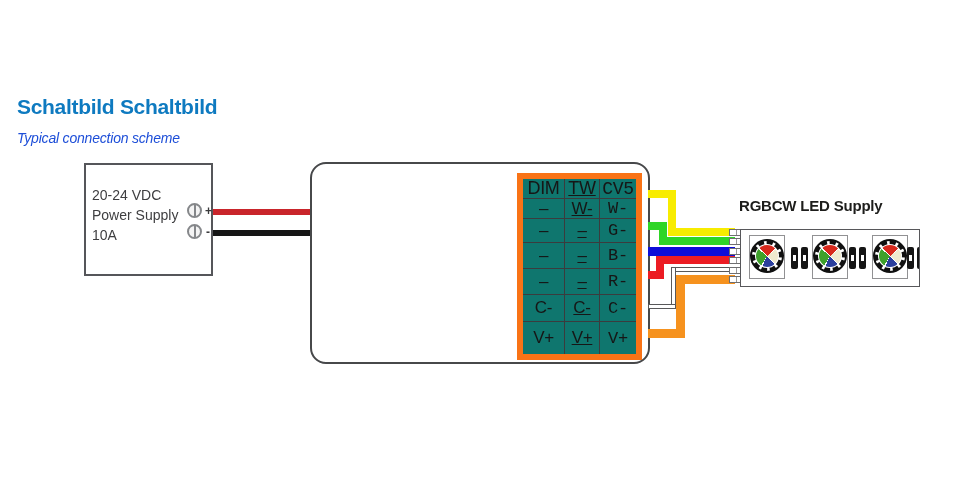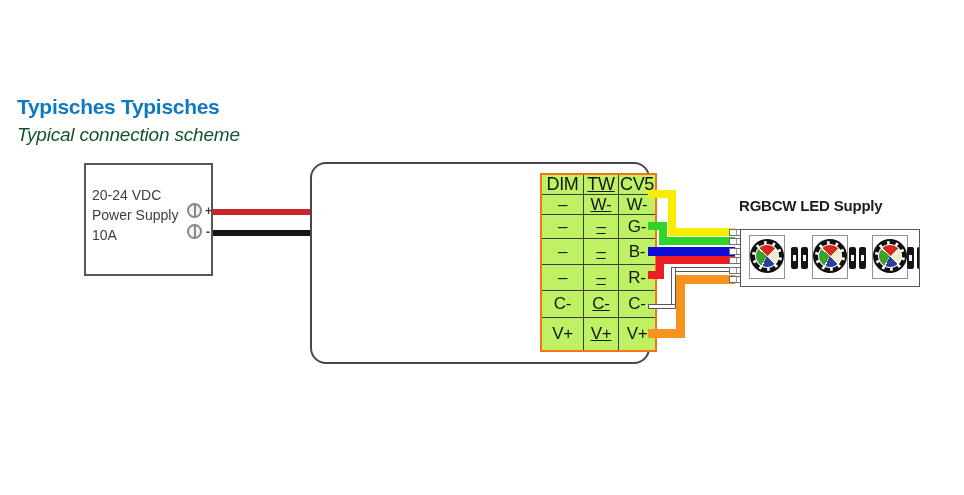--- a/index.html
+++ b/index.html
@@ -5,46 +5,46 @@
   * { margin:0; padding:0; box-sizing:border-box; }
   html,body { background:#ffffff; }
   #stage {
     position:relative; width:964px; height:495px; background:#ffffff;
     font-family:"Liberation Sans", sans-serif; overflow:hidden;
   }
   .abs { position:absolute; }
 
   
   #title-de { left:17px; top:95px; font-size:21px; font-weight:bold; color:#0e7ac0; letter-spacing:-0.3px; }
-  #title-en { left:17px; top:124px; font-size:19px; font-style:italic; color:#14532d; letter-spacing:-0.2px; }
+  #title-en { left:17px; top:130px; font-size:14px; font-style:italic; color:#1d4ed8; letter-spacing:-0.2px; }
 
   
   #psu-box { left:84px; top:163px; width:129px; height:113px; border:2px solid #55565a; background:#fff; }
   #psu-text { left:92px; top:185px; font-size:14px; line-height:20px; color:#3e3e40; white-space:pre; }
   .screw { width:15px; height:15px; border:2px solid #85878a; border-radius:50%; background:#f4f4f4; display:flex; justify-content:center; }
   .screw .slot { width:2px; height:100%; background:#85878a; }
   .polarity { font-size:12px; font-weight:bold; color:#3a3a3c; line-height:12px; }
 
   
   .wire { position:absolute; }
   .wire-thin { position:absolute; background:#ffffff; border:1px solid #58585a; }
 
   
   #controller-box { left:310px; top:162px; width:340px; height:202px; background:#fff; border:2px solid #47484a; border-radius:16px; }
 
   
-  #term-table { left:540px; top:173px; border:2px solid #f97316; background:#bef264; }
+  #term-table { left:517px; top:173px; border:6px solid #f97316; background:#0f766e; }
   .trow { display:flex; }
   .tcell {
     width:41px; display:flex; align-items:center; justify-content:center;
     font-size:17px; color:#161616; letter-spacing:-0.3px;
     border-left:1.5px solid #3b3c3e; border-top:1.5px solid #3b3c3e;
   }
   .tcell.c2 { width:35px;text-decoration:underline; }
-  .tcell.c3 { width:37px; }
+  .tcell.c3 { width:37px;font-family:Liberation Mono, monospace; }
   .trow .tcell:first-child { border-left:none; }
   .trow.hdr .tcell { border-top:none; font-size:18px; }
 
   
   .pad { position:absolute; left:729px; width:14px; height:7px; background:#fff; border:1px solid #6e6e70; display:flex; justify-content:center; }
   .pad .slot { width:1px; height:100%; background:#9a9a9c; }
 
   
   #led-strip { left:740px; top:229px; width:180px; height:58px; background:#fff; border:1.5px solid #57575a; overflow:hidden; }
   #strip-label { left:739px; top:197px; font-size:15px; font-weight:bold; color:#1d1d1b; letter-spacing:-0.2px; }
@@ -57,21 +57,21 @@
       #2b3f9d 184deg 250deg, #ffffff 250deg 256deg,
       #3ea12b 256deg 354deg, #ffffff 354deg 360deg); }
   .resistor { position:absolute; top:17px; width:7px; height:22px; background:#151515; border-radius:2px; }
   .resistor .mark { position:absolute; left:2px; top:8px; width:3px; height:6px; background:#fff; }
 </style>
 </head>
 <body>
 
 <div id="stage">
 
-  <div class="abs" id="title-de">Typisches Typisches</div>
+  <div class="abs" id="title-de">Schaltbild Schaltbild</div>
   <div class="abs" id="title-en">Typical connection scheme</div>
 
   <div class="abs" id="psu-box"></div>
   <div class="abs" id="psu-text">20-24 VDC
 Power Supply
 10A</div>
   <div class="abs screw" style="left:187px; top:203px;">
       <div class="slot"></div>
     </div>
   <div class="abs screw" style="left:187px; top:224px;">

